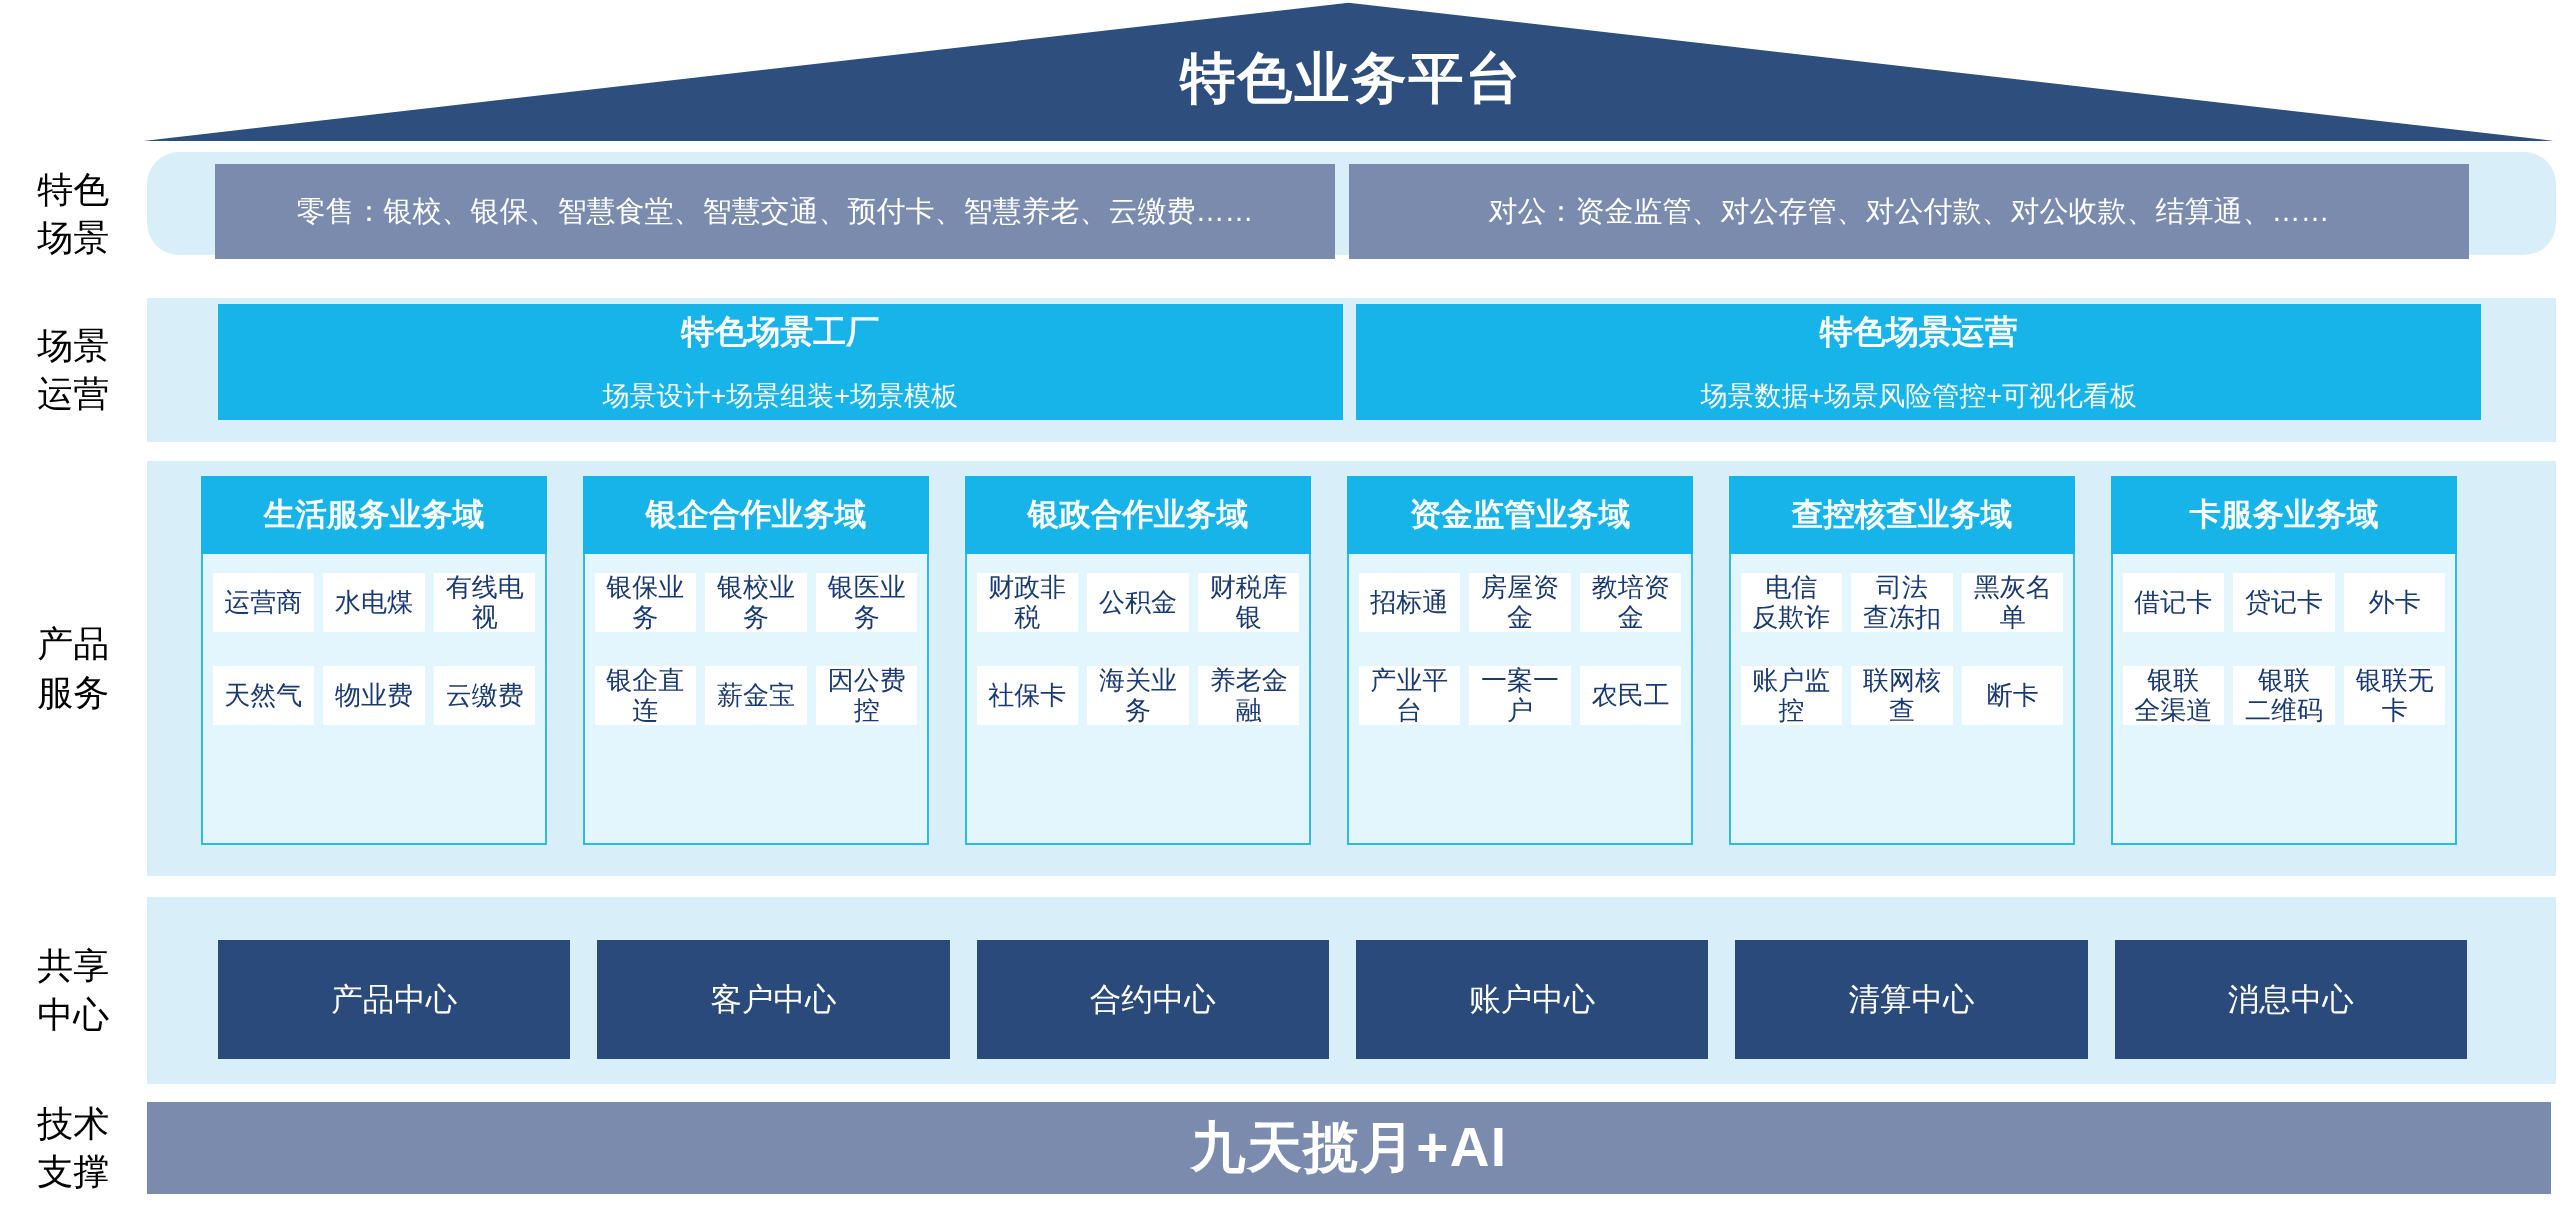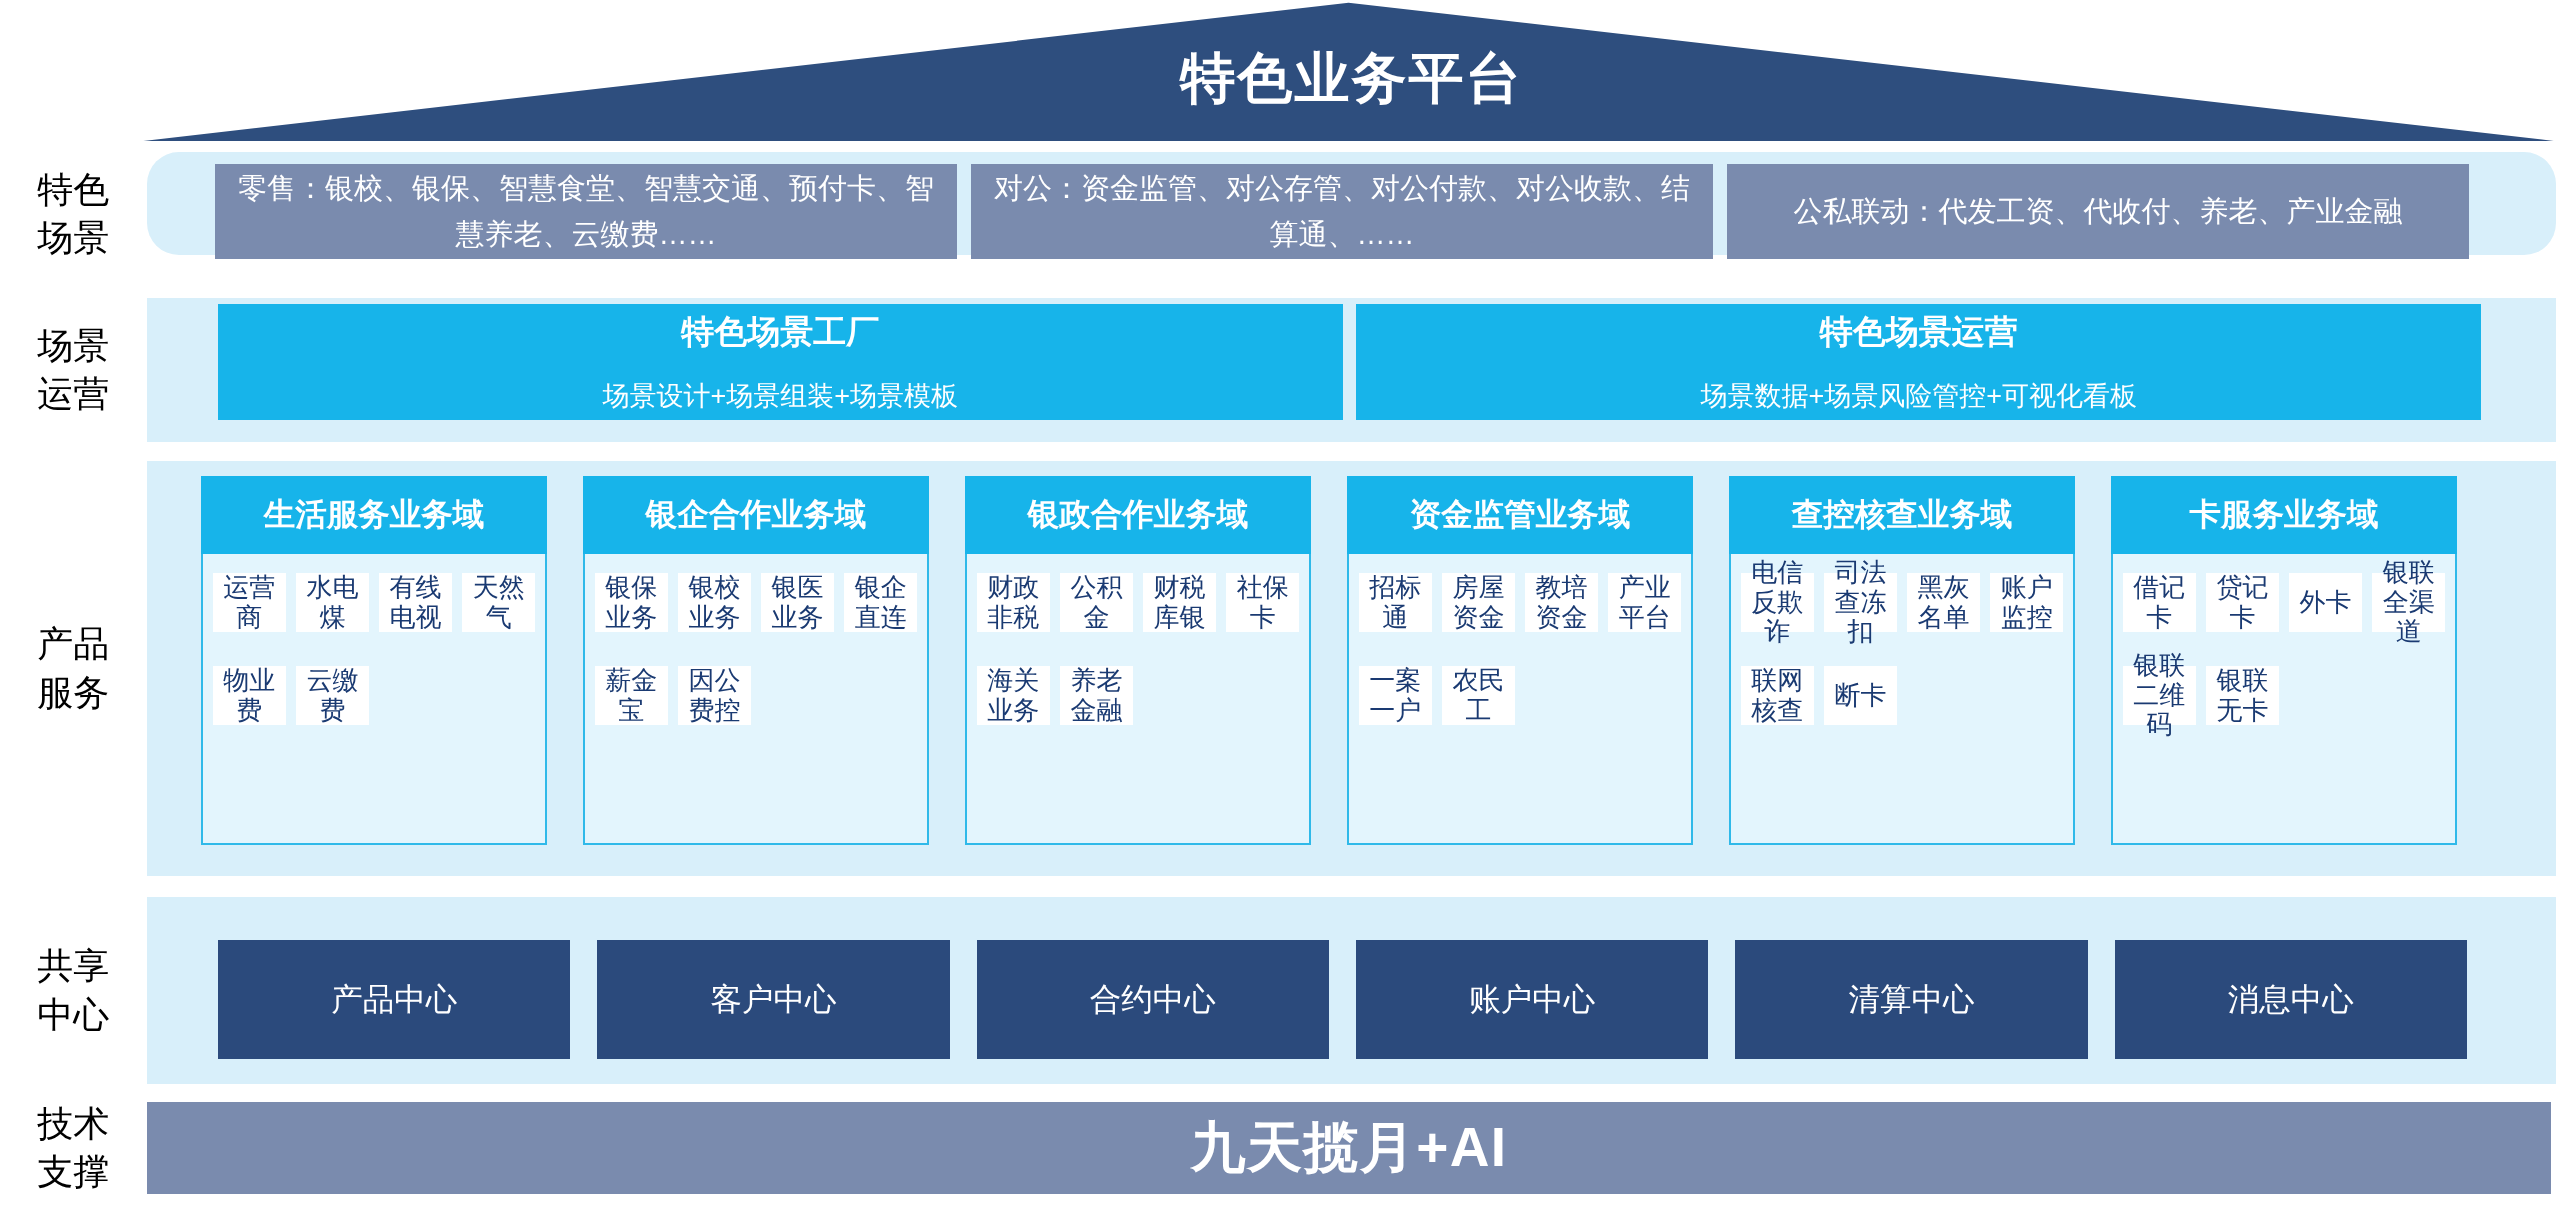--- a/index.html
+++ b/index.html
@@ -68,21 +68,21 @@
   .domain-header {
     height:78px; background:#17b4ea; color:#ffffff;
     font-size:31.5px; font-weight:bold;
     display:flex; align-items:center; justify-content:center;
   }
   .domain-body {
     height:291px; box-sizing:border-box;
     background:#e3f5fd;
     border:2.1px solid #2fb9e9; border-top:none;
     padding:19px 9.6px 0 9.6px;
-    display:grid; grid-template-columns:1fr 1fr 1fr 1fr; grid-auto-rows:59px;
+    display:grid; grid-template-columns:1fr 1fr 1fr; grid-auto-rows:59px;
     column-gap:9.6px; row-gap:34px; align-content:start;
   }
   .cell {
     background:#ffffff; color:#1a3a72;
     font-size:26px; line-height:1.14;
     display:flex; align-items:center; justify-content:center;
     text-align:center; white-space:pre-line;
   }
   
   .centers-wrap {
@@ -130,21 +130,20 @@
   </div>
   <div class="row-label" id="label-tech">
     <span>技术</span>
     <span>支撑</span>
   </div>
 
   <div class="band" id="band-scenes">
     <div class="scenes-wrap">
       <div class="scene-box">零售：银校、银保、智慧食堂、智慧交通、预付卡、智慧养老、云缴费……</div>
       <div class="scene-box">对公：资金监管、对公存管、对公付款、对公收款、结算通、……</div>
-      <div class="scene-box">公私联动：代发工资、代收付、养老、产业金融</div>
     </div>
   </div>
 
   <div class="band" id="band-operation">
     <div class="op-wrap">
       <div class="op-box">
         <div class="op-title">特色场景工厂</div>
         <div class="op-sub">场景设计+场景组装+场景模板</div>
       </div>
       <div class="op-box">

